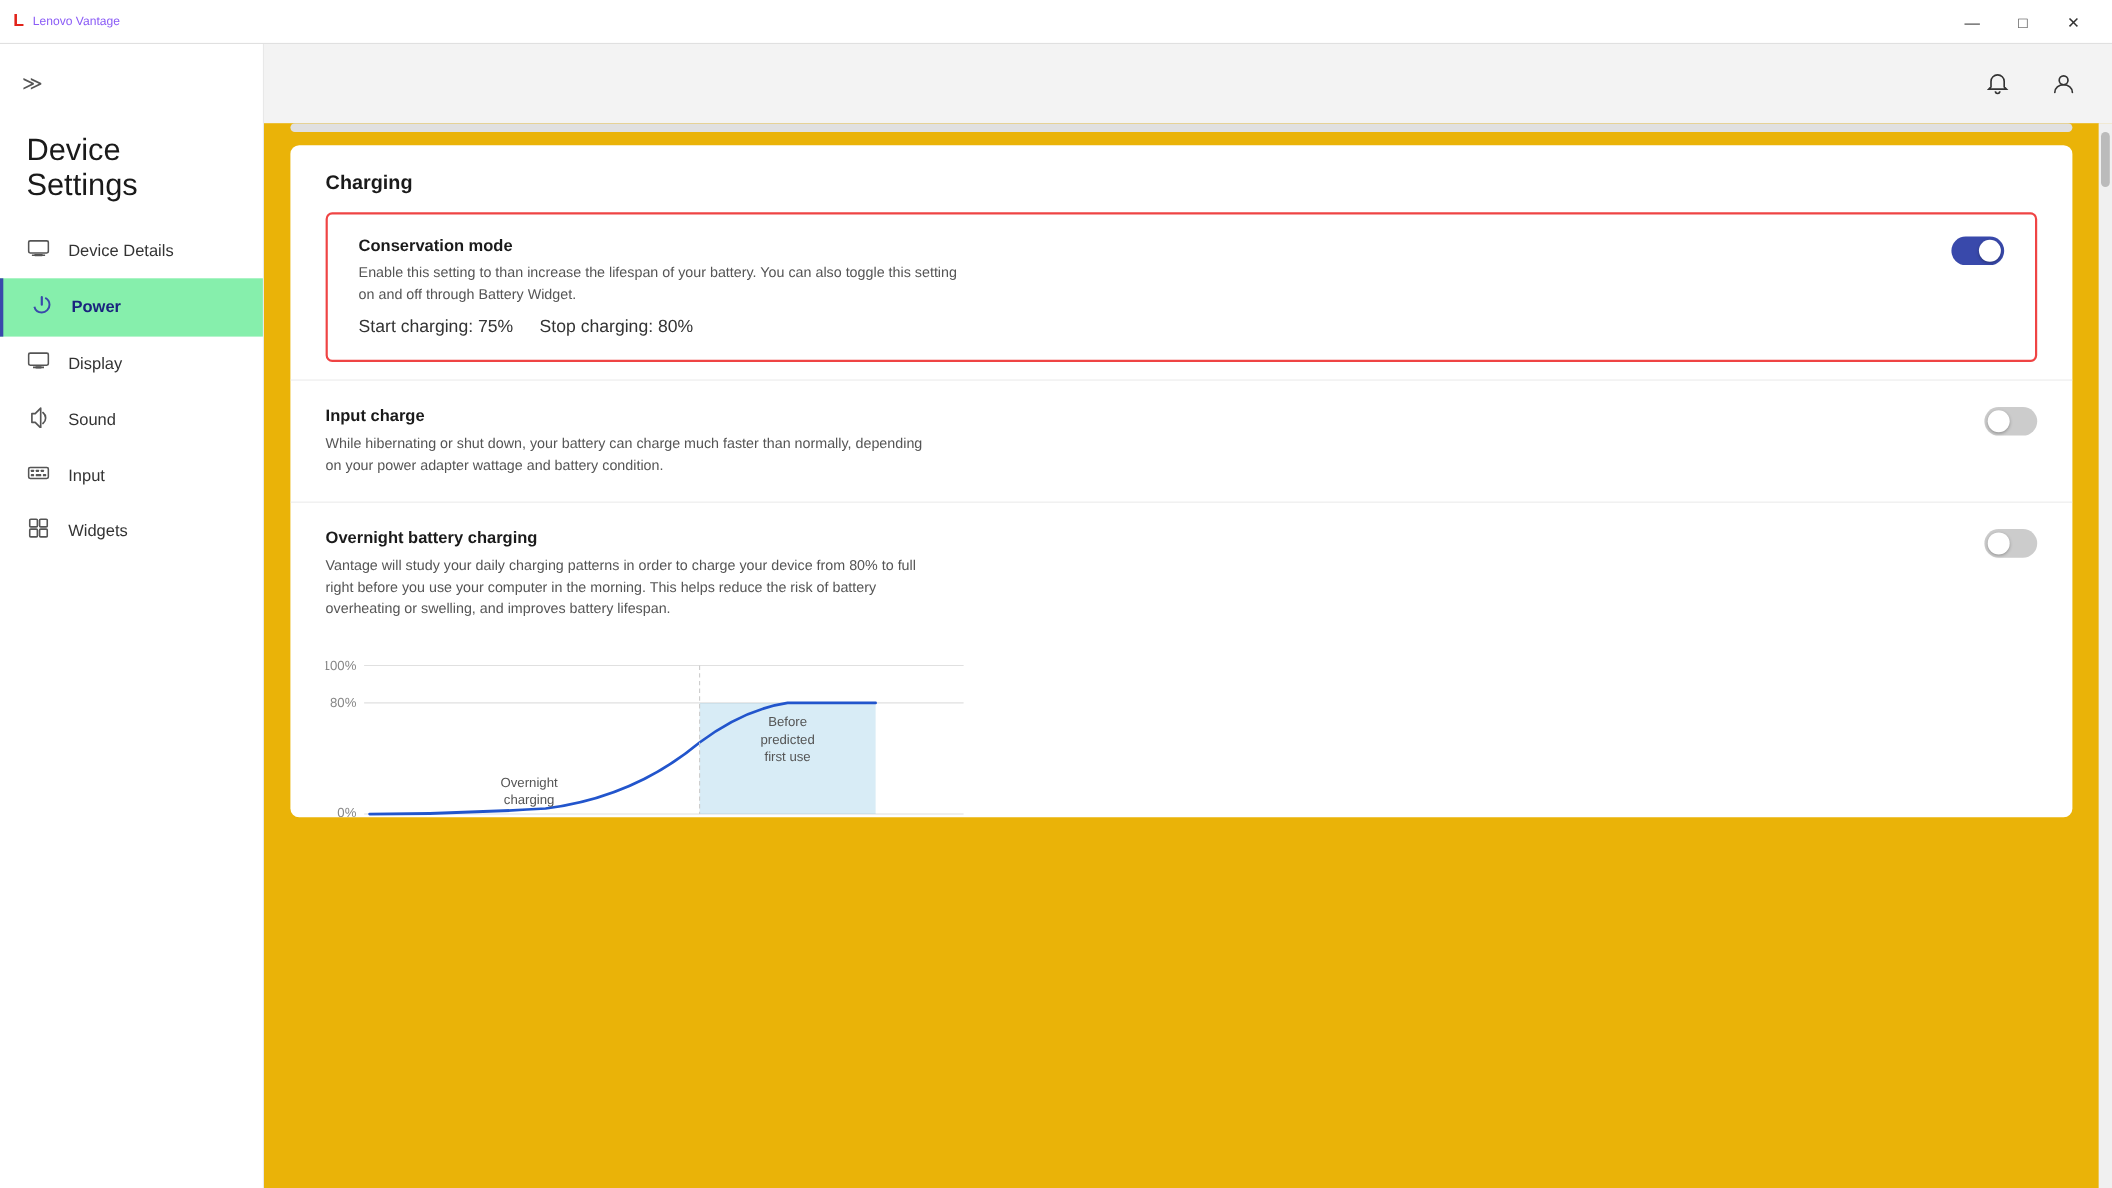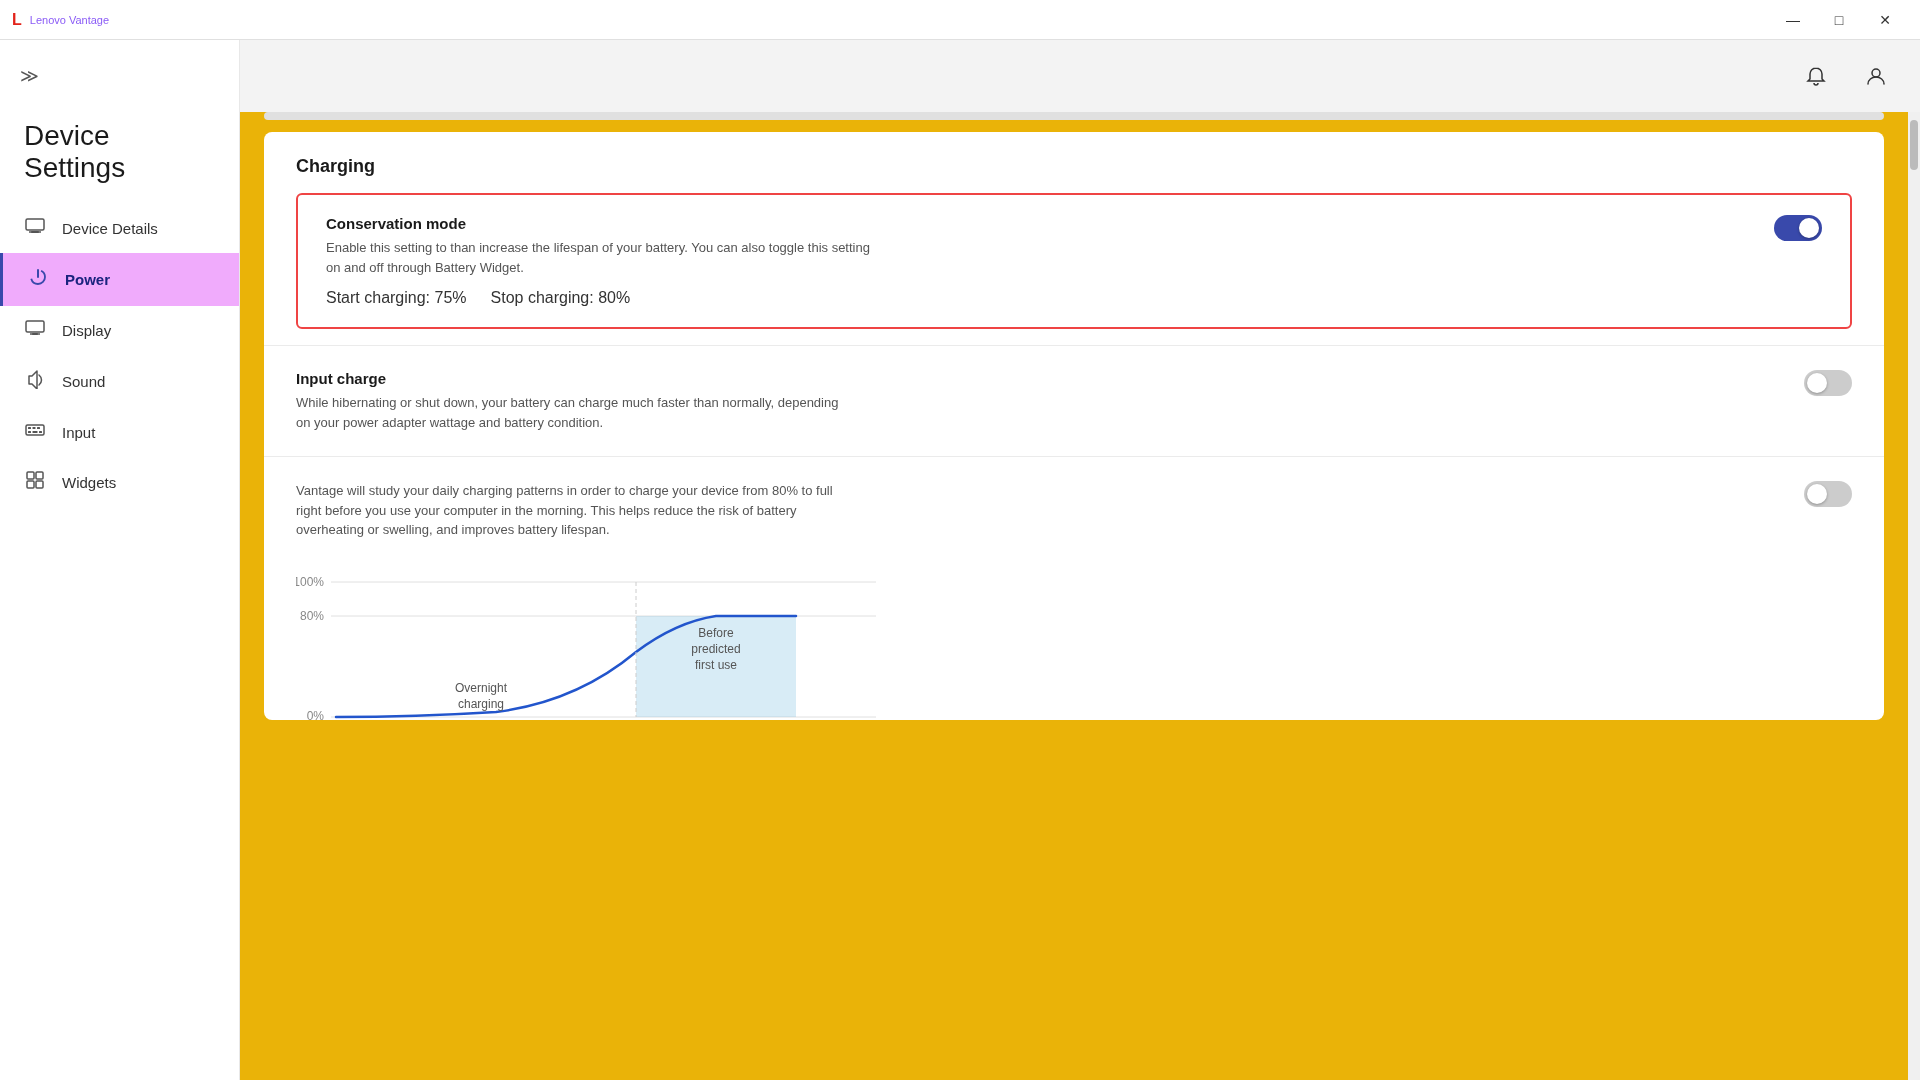--- a/index.html
+++ b/index.html
@@ -95,21 +95,21 @@
       align-items: center;
       gap: 16px;
       padding: 14px 20px 14px 24px;
       cursor: pointer;
       font-size: 15px;
       color: #333;
       border-radius: 0;
       position: relative;
     }
     .nav-item.active {
-      background: #f0abfc;
+      background: #86efac;
       color: #1a237e;
       font-weight: 600;
       border-left: 3px solid #3949ab;
     }
     .nav-item.active .nav-icon { color: #3949ab; }
     .nav-icon {
       font-size: 18px;
       width: 22px;
       text-align: center;
       color: #555;
@@ -410,20 +410,21 @@
               <div class="toggle">
                 <div class="toggle-track"></div>
                 <div class="toggle-thumb"></div>
               </div>
             </div>
           </div>
 
           <div class="card-section">
             <div class="setting-row">
               <div class="setting-content">
+                <div class="setting-name">Overnight battery charging</div>
                 <div class="setting-desc">Vantage will study your daily charging patterns in order to charge your device from 80% to full right before you use your computer in the morning. This helps reduce the risk of battery overheating or swelling, and improves battery lifespan.</div>
               </div>
               <div class="toggle">
                 <div class="toggle-track"></div>
                 <div class="toggle-thumb"></div>
               </div>
             </div>
 
             <div class="chart-container">
               <svg viewBox="0 0 620 160" width="620" height="160" style="margin-top:16px;">

